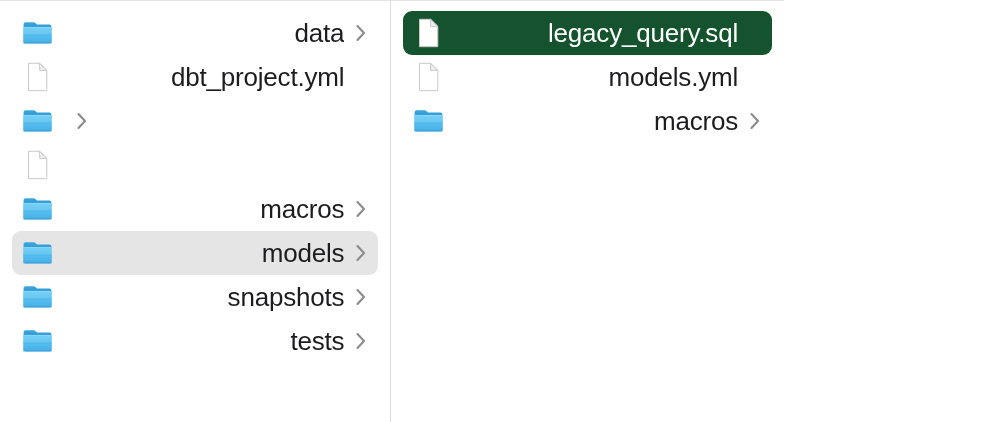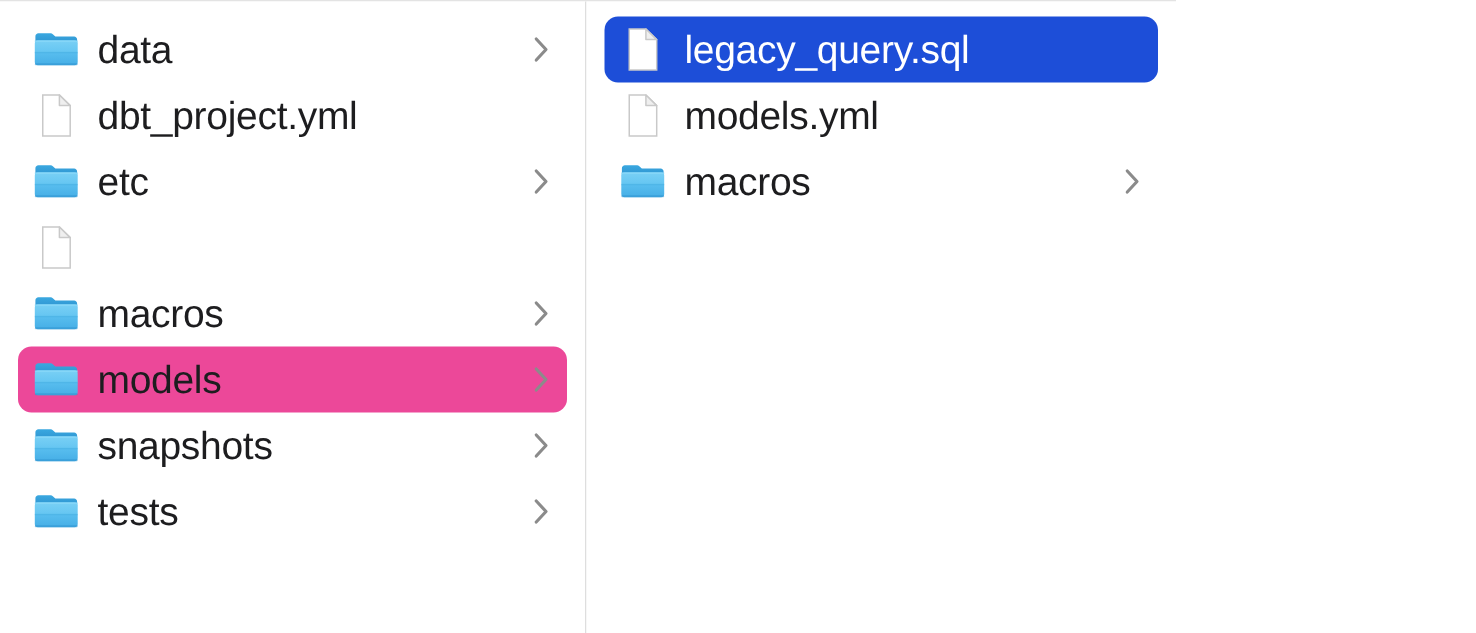--- a/index.html
+++ b/index.html
@@ -17,20 +17,21 @@
   }
 
   #finder {
     position: relative;
     width: 784px;
     height: 422px;
     background: #ffffff;
     box-sizing: border-box;
     border-top: 1px solid #e3e3e3;
     display: flex;
+    text-align: right;
   }
 
   .column {
     position: relative;
     height: 100%;
     box-sizing: border-box;
     background: #ffffff;
     overflow: hidden;
   }
   .column.left {
@@ -49,24 +50,24 @@
   .row {
     position: relative;
     display: flex;
     align-items: center;
     height: 44px;
     padding: 0 10px 0 10px;
     border-radius: 9px;
     box-sizing: border-box;
   }
   .row.selected-active {
-    background: #1d4ed8;
+    background: #14532d;
   }
   .row.selected-inactive {
-    background: #ec4899;
+    background: #e5e5e5;
   }
 
   .icon {
     flex: 0 0 auto;
     width: 31px;
     height: 30px;
     position: relative;
     margin-right: 12px;
   }
 
@@ -162,21 +163,20 @@
                   <stop offset="1" stop-color="#46aee6"></stop>
                 </linearGradient>
               </defs>
               <path d="M1.6 6.2c0-1.1.9-2 2-2h8.2c.5 0 1 .2 1.4.6l1.7 1.6h12.5c1.1 0 2 .9 2 2v3.2H1.6z" fill="url(#fbk)"></path>
               <rect x="1.2" y="8.9" width="28.6" height="16.6" rx="2.1" fill="url(#ffr)"></rect>
               <rect x="1.2" y="8.9" width="28.6" height="1.1" fill="#8ad8f8" opacity="0.75"></rect>
               <rect x="1.2" y="16.6" width="28.6" height="0.9" fill="#3fa9de" opacity="0.45"></rect>
               <rect x="1.2" y="24.2" width="28.6" height="1.3" rx="0.6" fill="#2f93cf" opacity="0.55"></rect>
             </svg>
           </span>
-          <span class="label">etc</span>
           <span class="chevron">
             <svg width="14" height="22" viewBox="0 0 14 22" xmlns="http://www.w3.org/2000/svg">
               <path d="M3.5 4 L10 11 L3.5 18" fill="none" stroke="#8b8b8b" stroke-width="2.1" stroke-linecap="round" stroke-linejoin="round"></path>
             </svg>
           </span>
         </div>
         <div class="row">
           <span class="icon file">
             <svg width="31" height="30" viewBox="0 0 31 30" xmlns="http://www.w3.org/2000/svg">
               <path d="M6.5 1.3h11.1l7.2 7.1v20.3H6.5z" fill="#ffffff" stroke="#c9c9c9" stroke-width="1"></path>

